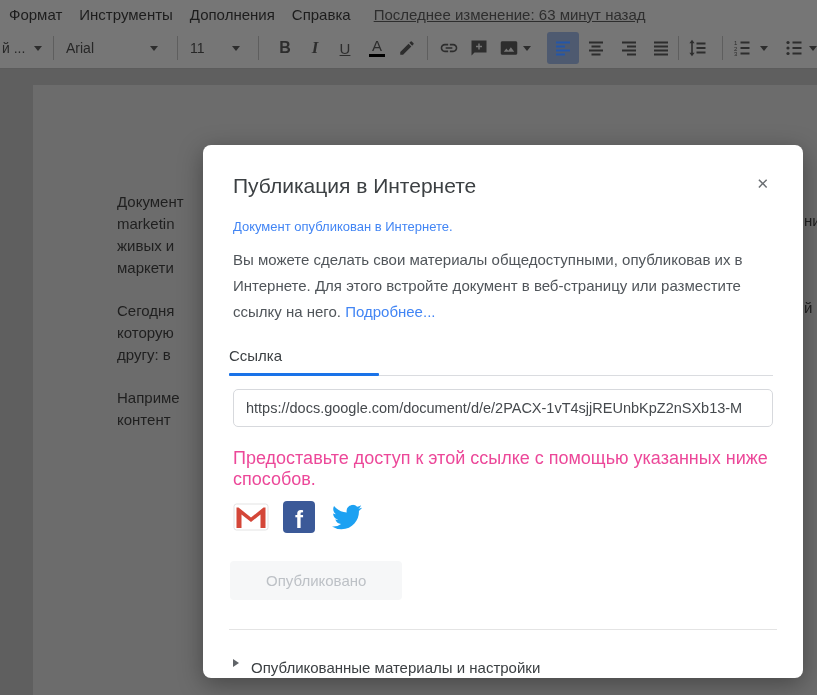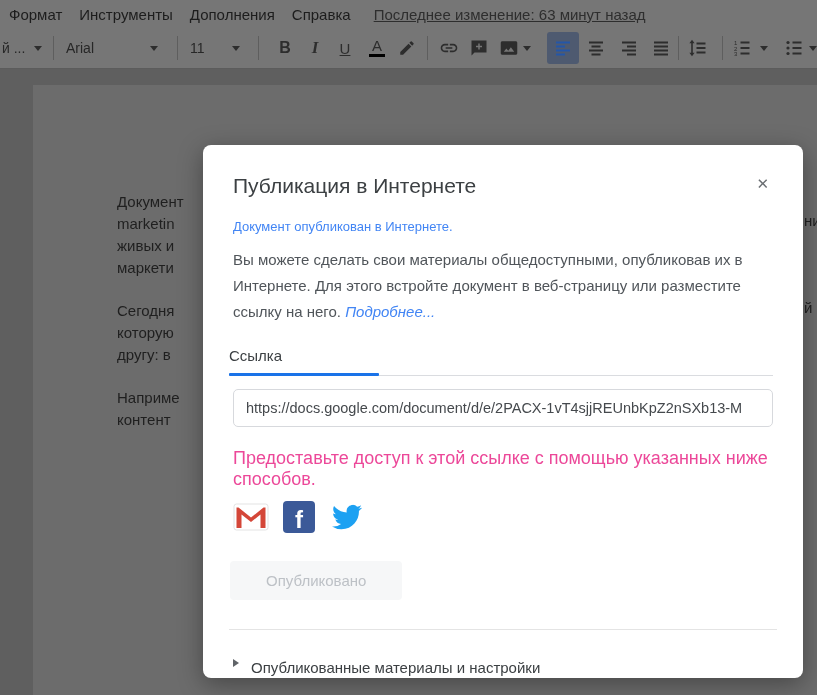--- a/index.html
+++ b/index.html
@@ -43,21 +43,21 @@
   .frag-2 { left:771px; top:214px; }
 
   
   .dialog { position:absolute; left:203px; top:145px; width:600px; height:533px; background:#ffffff;
             border-radius:8px; box-shadow:0 6px 24px rgba(0,0,0,.35); padding:28px 30px 0; z-index:5; }
   .dlg-header { display:flex; justify-content:space-between; align-items:flex-start; }
   .dlg-title { font-size:21px; color:#3c4043; line-height:26px; }
   .dlg-close { font-size:15px; color:#6b6f73; cursor:pointer; padding:2px 4px; line-height:18px; }
   .dlg-status { margin-top:20px; font-size:13px; color:#4285f4; cursor:pointer; }
   .dlg-body { margin-top:13px; font-size:15px; line-height:26px; color:#50555a; }
-  .dlg-link { color:#4285f4; cursor:pointer; text-decoration:none;font-style:italic; }
+  .dlg-link { color:#4285f4; cursor:pointer; text-decoration:none; }
 
   .tabs { margin-top:13px; margin-left:-4px; display:flex; border-bottom:1px solid #dadce0; }
   .tab { width:150px; padding:9px 0 11px; font-size:15px; color:#5f6368;
          cursor:pointer; position:relative; }
   .tab.active { color:#3c4043; }
   .tab.active::after { content:""; position:absolute; left:0; right:0; bottom:-1px; height:3px;
                        background:#1a73e8; border-radius:1px; }
 
   .link-input { margin-top:13px; width:100%; height:38px; border:1px solid #d7d9dd; border-radius:5px;
                 font-family:"Liberation Sans", sans-serif; font-size:14.5px; color:#45494d;

